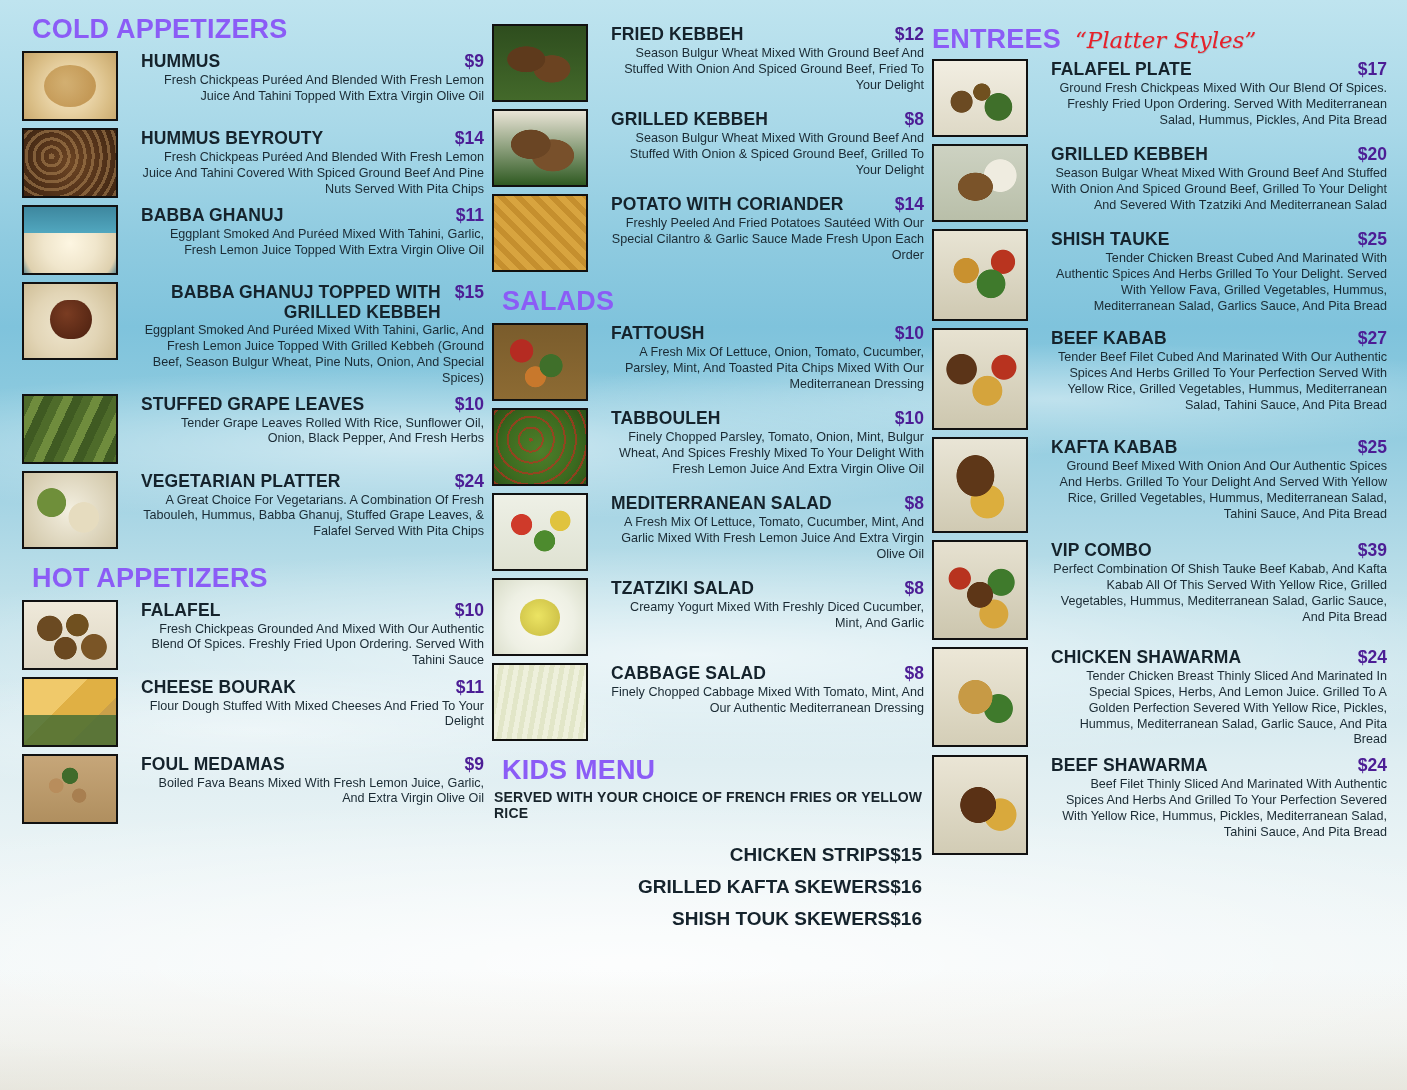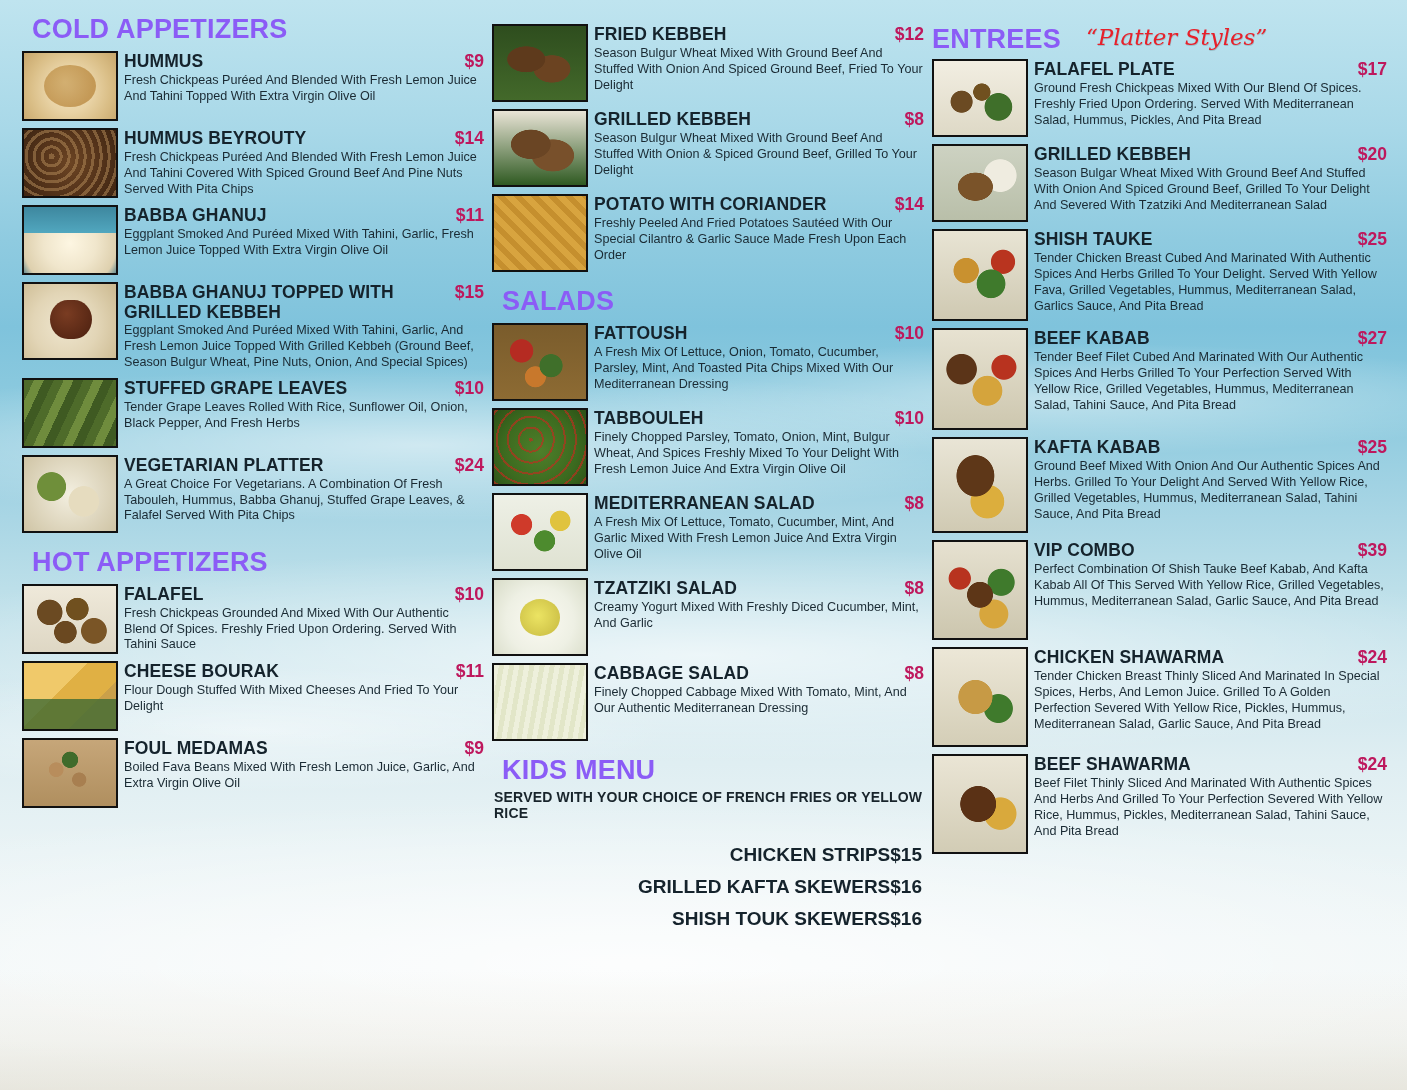--- a/index.html
+++ b/index.html
@@ -67,38 +67,39 @@
   .section-title {
     color: #8b5cf6;
     font-weight: bold;
     font-size: 27px;
     letter-spacing: 0.2px;
     margin: 0 0 6px 10px;
     text-transform: uppercase;
   }
 
   .entrees-head {
-    display: flex; gap: 25px;
+    display: flex; align-items: center; gap: 14px;
     margin: 0 0 4px 0;
   }
   .entrees-head .section-title { margin: 0; }
   .platter-style {
     color: #e8202a;
     font-family: "DejaVu Serif", serif;
     font-style: italic;
     font-size: 23px;
     white-space: nowrap;
     text-shadow: 0.5px 0.5px 0 rgba(0,0,0,0.15);
   }
 
   .item {
     display: flex;
-    gap: 6px;
+    gap: 23px;
     margin-bottom: 7px;
     align-items: flex-start;
+    text-align: right;
   }
   .thumb {
     width: 96px; height: 70px;
     flex: 0 0 96px;
     border: 2px solid #111;
     background-size: cover;
     background-position: center;
     position: relative;
     overflow: hidden;
   }
@@ -112,21 +113,21 @@
     font-weight: bold;
     font-size: 17.5px;
     color: #15232c;
     letter-spacing: 0.1px;
     line-height: 1.12;
     text-transform: uppercase;
   }
   .price {
     font-weight: bold;
     font-size: 17.5px;
-    color: #be185d;
+    color: #4c1d95;
     white-space: nowrap;
     padding-left: 6px;
   }
   .desc {
     font-size: 12.6px;
     color: #1a2a33;
     line-height: 1.26;
     margin-top: 1px;
   }
 

